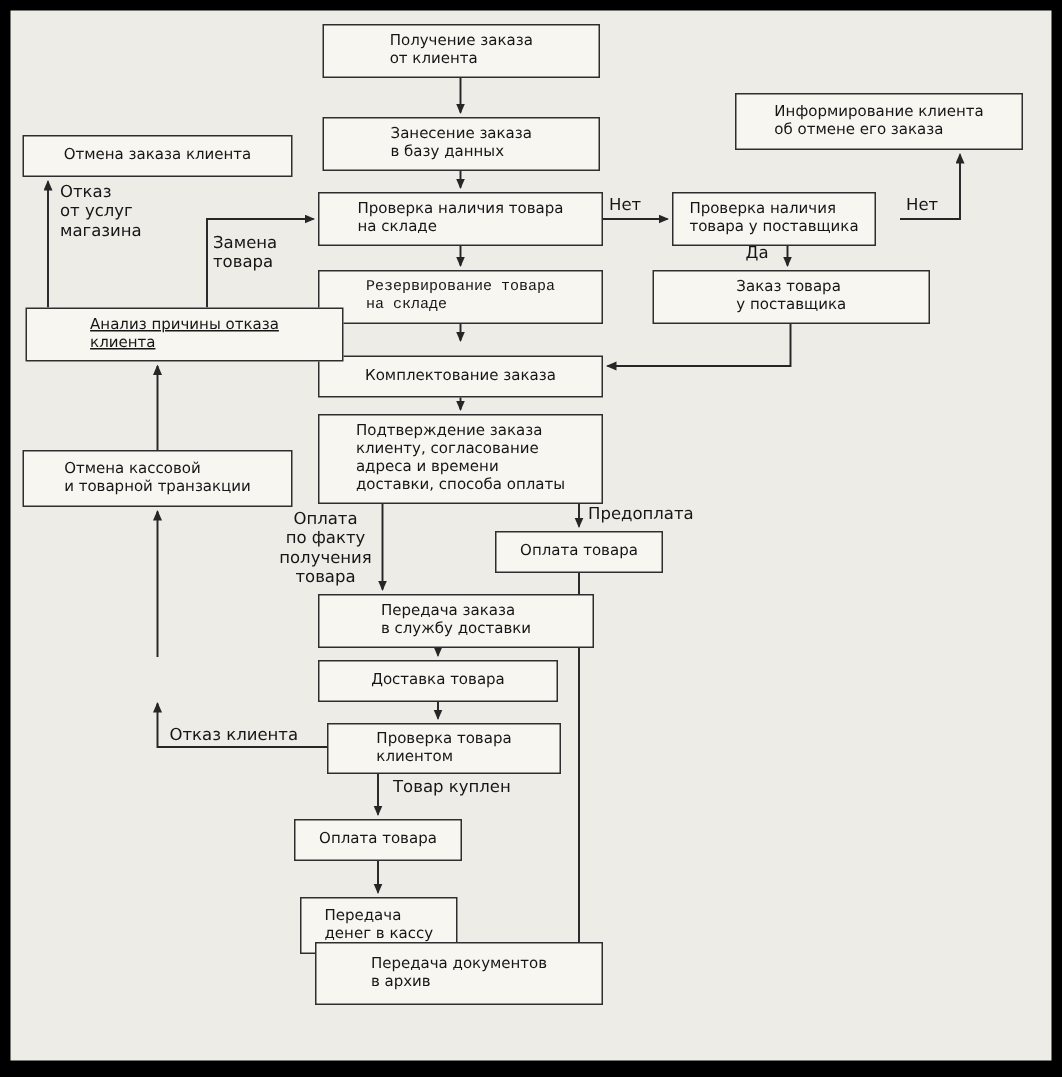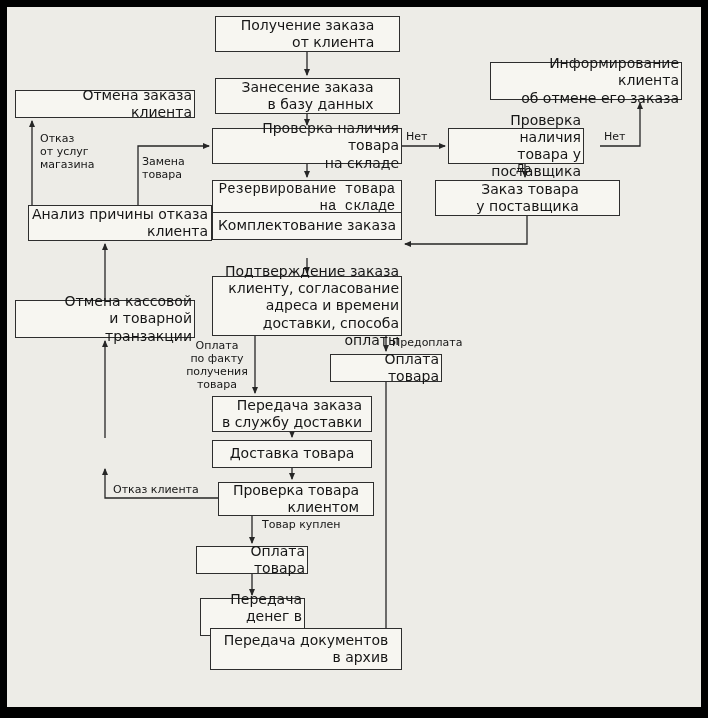--- a/index.html
+++ b/index.html
@@ -11,21 +11,21 @@
   }
   .frame {
     position:absolute; inset:0;
     border:7px solid #000; border-bottom-width:11px;
     pointer-events:none; z-index:6;
   }
   .node {
     position:absolute; z-index:2;
     background:#f7f6f1; border:1px solid #2e2e2e;
     display:flex; align-items:center; justify-content:center;
-    text-align:right; font-size:14px; line-height:1.22;
+    text-align:left; font-size:10px; line-height:1.22;
     color:#161616; white-space:pre-line; padding:2px;
   }
   .elabel {
     position:absolute; z-index:3;
     font-size:11px; line-height:1.18; color:#161616;
     white-space:pre-line;
   }
   .elabel.center { text-align:center; }
   svg.connectors { position:absolute; left:0; top:0; z-index:1; }
   svg.connectors line, svg.connectors polyline {
@@ -75,45 +75,45 @@
 об отмене его заказа</div>
   <div class="node" style="left:15px;  top:90px;  width:180px; height:28px;">Отмена заказа клиента</div>
   <div class="node" style="left:212px; top:128px; width:190px; height:36px;">Проверка наличия товара
 на складе</div>
   <div class="node" style="left:448px; top:128px; width:136px; height:36px;">Проверка наличия
 товара у поставщика</div>
   <div class="node" style="left:435px; top:180px; width:185px; height:36px;">Заказ товара
 у  поставщика</div>
   <div class="node" style="left:212px; top:180px; width:190px; height:36px;font-family:Liberation Mono, monospace;">Резервирование товара
 на  складе</div>
-  <div class="node" style="left:212px; top:212px; width:190px; height:28px;">Комплектование заказа</div>
-  <div class="node" style="left:28px;  top:205px; width:184px; height:36px;">Анализ причины отказа
+  <div class="node" style="left:212px; top:237px; width:190px; height:28px;">Комплектование заказа</div>
+  <div class="node" style="left:17px;  top:205px; width:212px; height:36px;text-decoration:underline;">Анализ причины отказа
 клиента</div>
   <div class="node" style="left:212px; top:276px; width:190px; height:60px;">Подтверждение заказа
 клиенту, согласование
 адреса и времени
 доставки, способа оплаты</div>
   <div class="node" style="left:15px;  top:300px; width:180px; height:38px;">Отмена кассовой
 и товарной транзакции</div>
   <div class="node" style="left:330px; top:354px; width:112px; height:28px;">Оплата товара</div>
-  <div class="node" style="left:212px; top:396px; width:160px; height:36px;">Передача заказа
+  <div class="node" style="left:212px; top:396px; width:184px; height:36px;">Передача заказа
 в службу доставки</div>
   <div class="node" style="left:212px; top:440px; width:160px; height:28px;">Доставка товара</div>
   <div class="node" style="left:218px; top:482px; width:156px; height:34px;">Проверка товара
 клиентом</div>
   <div class="node" style="left:196px; top:546px; width:112px; height:28px;">Оплата товара</div>
   <div class="node" style="left:200px; top:598px; width:105px; height:38px;">Передача
 денег в кассу</div>
   <div class="node" style="left:210px; top:628px; width:192px; height:42px;">Передача  документов
 в архив</div>
 
   <div class="elabel" style="left:406px; top:131px;">Нет</div>
   <div class="elabel" style="left:604px; top:131px;">Нет</div>
-  <div class="elabel" style="left:516px; top:163px;">Да</div>
-  <div class="elabel" style="left:40px;  top:122px;margin-top:11px;">Отказ
+  <div class="elabel" style="left:497px; top:163px;">Да</div>
+  <div class="elabel" style="left:40px;  top:122px;">Отказ
 от  услуг
 магазина</div>
   <div class="elabel" style="left:142px; top:156px;">Замена
 товара</div>
   <div class="elabel center" style="left:184px; top:340px; width:66px;">Оплата
 по факту
 получения
 товара</div>
   <div class="elabel" style="left:392px; top:337px;">Предоплата</div>
   <div class="elabel" style="left:113px; top:484px;">Отказ клиента</div>

